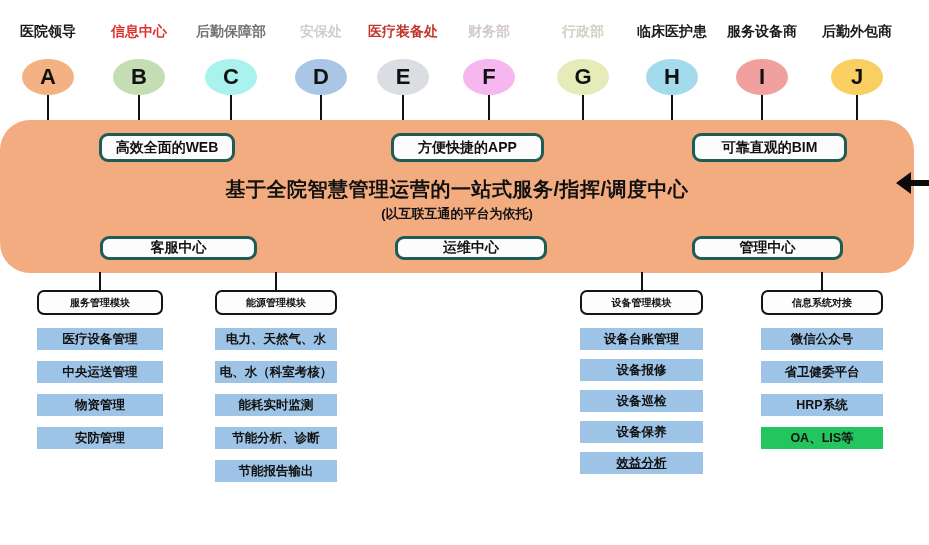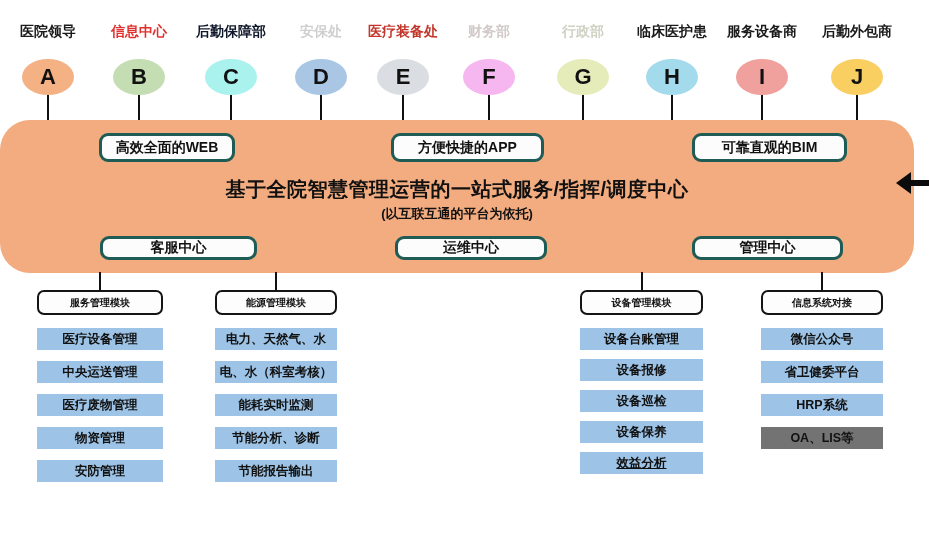--- a/index.html
+++ b/index.html
@@ -55,21 +55,21 @@
     <div class="stem"></div>
   </div>
   <div class="grp" style="left:84px">
     <div class="grp-label" style="color: rgb(224, 49, 46);">信息中心</div>
     <div class="ellipse" style="background: rgb(197, 221, 178);">
         <span class="letter">B</span>
       </div>
     <div class="stem"></div>
   </div>
   <div class="grp" style="left:176px">
-    <div class="grp-label" style="color: #0f172a;">后勤保障部</div>
+    <div class="grp-label" style="color: #737373;">后勤保障部</div>
     <div class="ellipse" style="background: rgb(169, 242, 237);">
         <span class="letter">C</span>
       </div>
     <div class="stem"></div>
   </div>
   <div class="grp" style="left:266px">
     <div class="grp-label" style="color: rgb(207, 207, 207);">安保处</div>
     <div class="ellipse" style="background: rgb(169, 199, 229);">
         <span class="letter">D</span>
       </div>
@@ -131,21 +131,20 @@
 
   <div class="arrow-shaft"></div>
   <div class="arrow-head"></div>
 
   <div class="col" style="left:37px;width:126px">
     <div class="col-stem"></div>
     <div class="col-header">服务管理模块</div>
     <div class="items items-g11">
       <div class="item" style="background: rgb(157, 195, 230);">医疗设备管理</div>
       <div class="item" style="background: rgb(157, 195, 230);">中央运送管理</div>
-      <div class="item" style="background: rgb(157, 195, 230);">医疗废物管理</div>
       <div class="item" style="background: rgb(157, 195, 230);">物资管理</div>
       <div class="item" style="background: rgb(157, 195, 230);">安防管理</div>
     </div>
   </div>
 
   <div class="col" style="left:215px;width:122px">
     <div class="col-stem"></div>
     <div class="col-header">能源管理模块</div>
     <div class="items items-g11">
       <div class="item" style="background: rgb(157, 195, 230);">电力、天然气、水</div>
@@ -169,17 +168,17 @@
     </div>
   </div>
 
   <div class="col" style="left:761px;width:122px">
     <div class="col-stem"></div>
     <div class="col-header">信息系统对接</div>
     <div class="items items-g11">
       <div class="item" style="background: rgb(157, 195, 230);">微信公众号</div>
       <div class="item" style="background: rgb(157, 195, 230); text-align: center;">省卫健委平台</div>
       <div class="item" style="background: rgb(157, 195, 230);">HRP系统</div>
-      <div class="item" style="background: #737373;">OA、LIS等</div>
+      <div class="item" style="background: #22c55e;">OA、LIS等</div>
     </div>
   </div>
 
 </div>
 
 </body></html>

